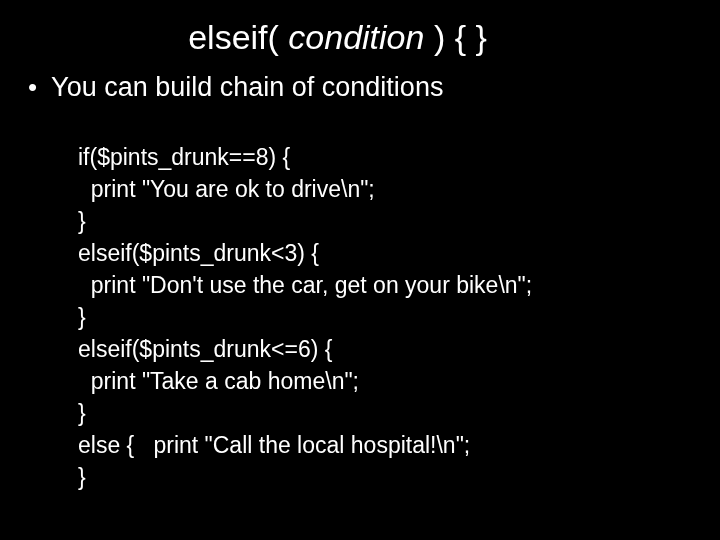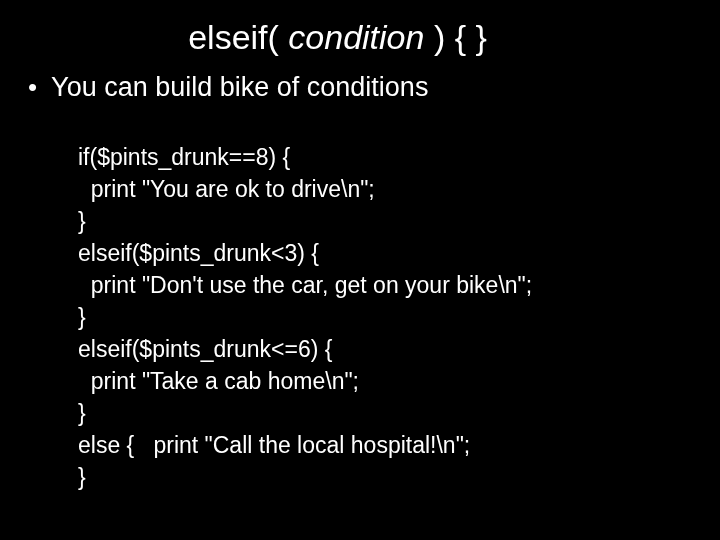--- a/index.html
+++ b/index.html
@@ -52,21 +52,21 @@
 <body>
 
 <div class="slide">
 
   <div class="title">
     <span class="kw">elseif( </span><span class="cond">condition</span><span class="kw"> ) { }</span>
   </div>
 
   <div class="bullet-row">
     <span class="bullet-dot">•</span>
-    <span class="bullet-text">You can build bike of conditions</span>
+    <span class="bullet-text">You can build chain of conditions</span>
   </div>
 
   <div class="code">
 <span>if($pints_drunk==8) {</span>
 <span>  print "You are ok to drive\n";</span>
 <span>}</span>
 <span>elseif($pints_drunk&lt;3) {</span>
 <span>  print "Don't use the car, get on your bike\n";</span>
 <span>}</span>
 <span>elseif($pints_drunk&lt;=6) {</span>

